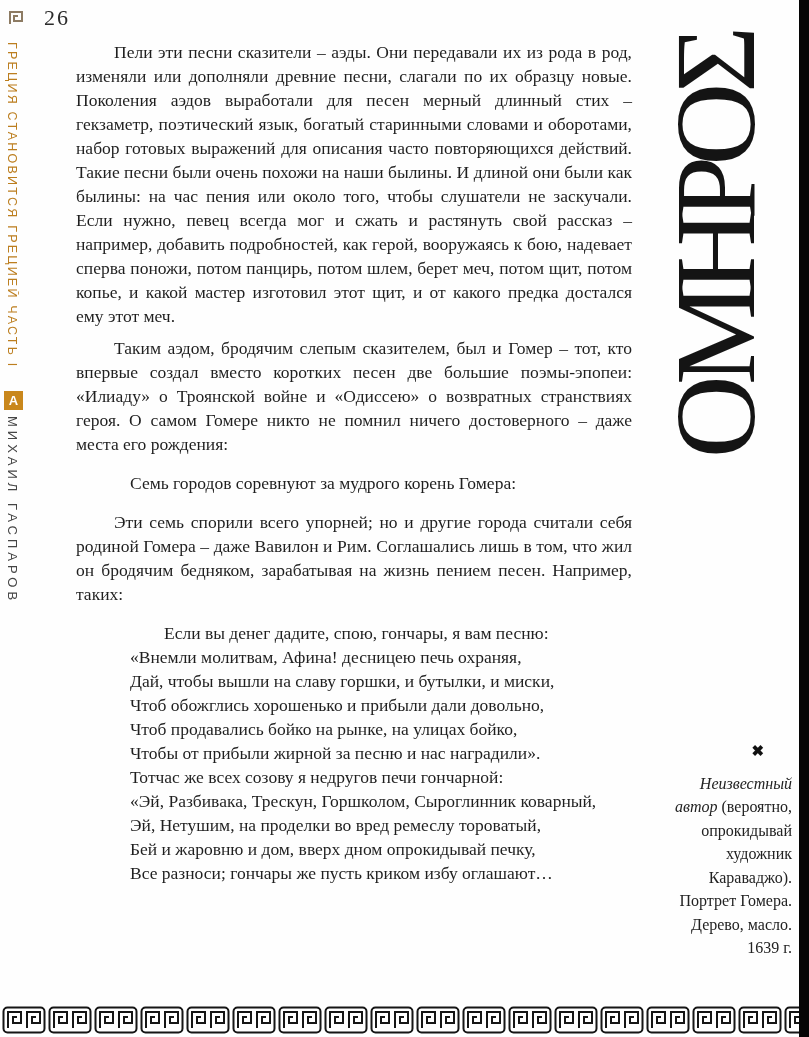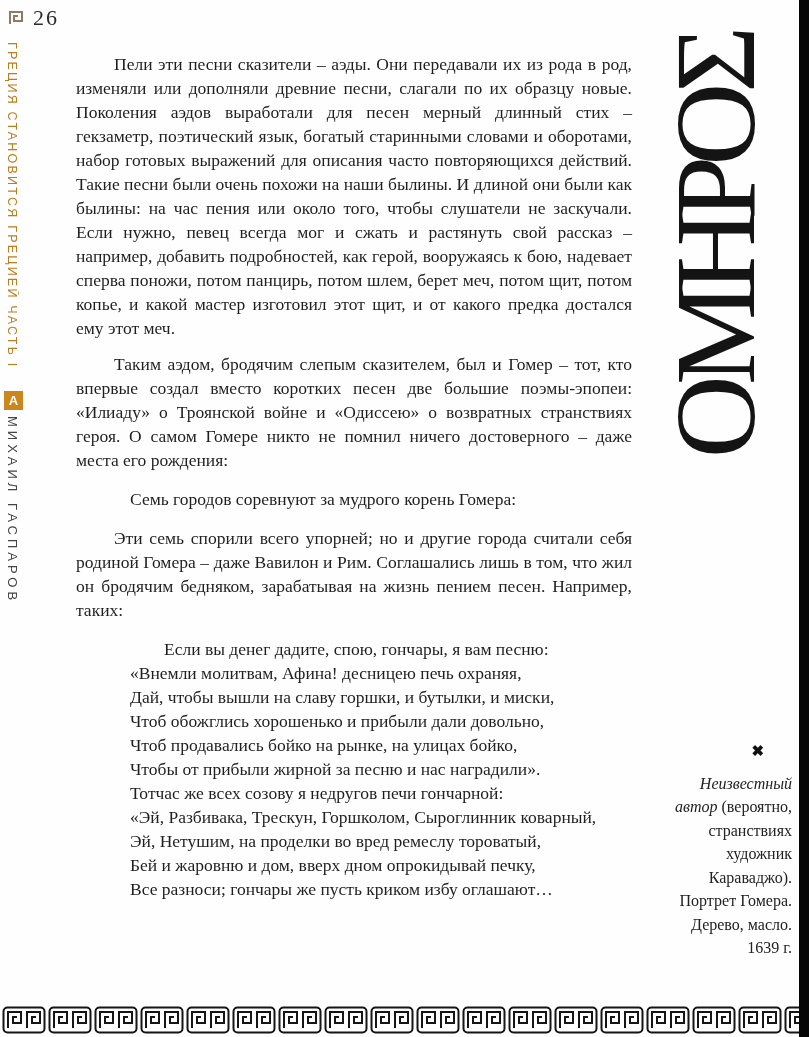--- a/index.html
+++ b/index.html
@@ -15,21 +15,21 @@
     color: #1f1f1f;
   }
 
   
   .page-header {
     position: absolute;
     top: 5px;
     left: 8px;
     display: flex;
     align-items: center;
-    gap: 9px;
+    gap: 20px;
   }
   .corner-ornament { display: inline-block; width: 16px; height: 16px; }
   .page-number {
     font-size: 22px;
     letter-spacing: 2px;
     color: #2b2b2b;
   }
 
   
   .vtext {
@@ -77,21 +77,21 @@
     position: absolute;
     left: 76px;
     top: 40px;
     width: 556px;
     font-size: 17.5px;
     line-height: 24px;
     text-align: justify;
   }
   .body-col p {
     text-indent: 38px;
-    margin: 12px 0 8px 0;
+    margin: 0 0 8px 0;
   }
   .verse {
     margin: 15px 0 15px 54px;
     text-align: left;
   }
   .verse .line { white-space: nowrap; }
   .verse .line.first { padding-left: 34px; }
 
   
   .homer {
@@ -206,21 +206,21 @@
 
   <div class="homer">
     <div class="homer-inner">ΟΜΗΡΟΣ</div>
   </div>
 
   <figure class="caption">
     <div class="cap-ornament">✖</div>
     <div class="cap-lines">
         <div class="line"><i>Неизвестный</i></div>
         <div class="line"><i>автор</i><span> (вероятно,</span></div>
-        <div class="line"><span>странствиях</span></div>
+        <div class="line"><span>опрокидывай</span></div>
         <div class="line"><span>художник</span></div>
         <div class="line"><span>Караваджо).</span></div>
         <div class="line"><span>Портрет Гомера.</span></div>
         <div class="line"><span>Дерево, масло.</span></div>
         <div class="line"><span>1639 г.</span></div>
       </div>
   </figure>
 
   <div class="meander">
       <span class="mcell"><svg viewBox="0 0 44 28" width="44" height="28">

